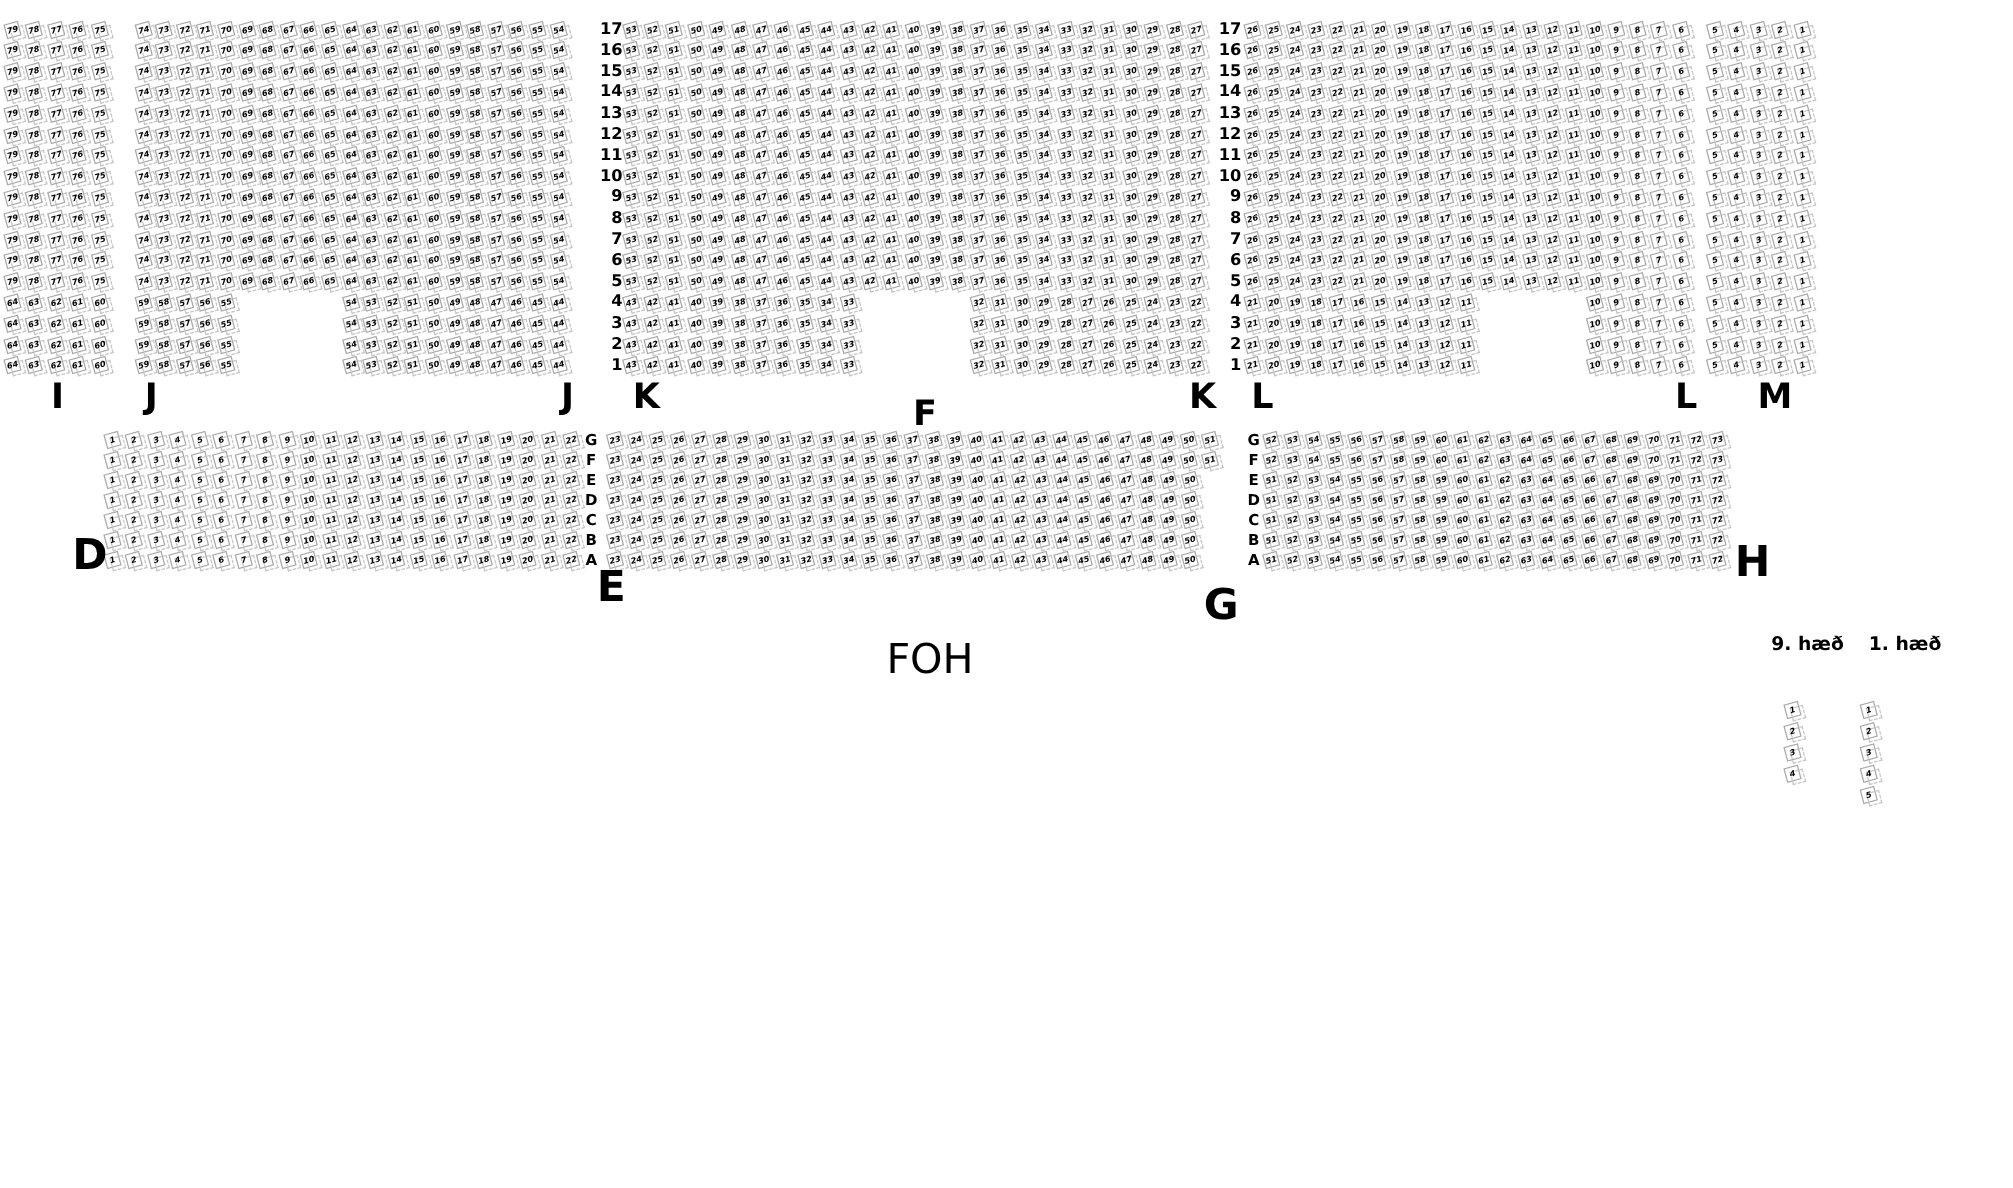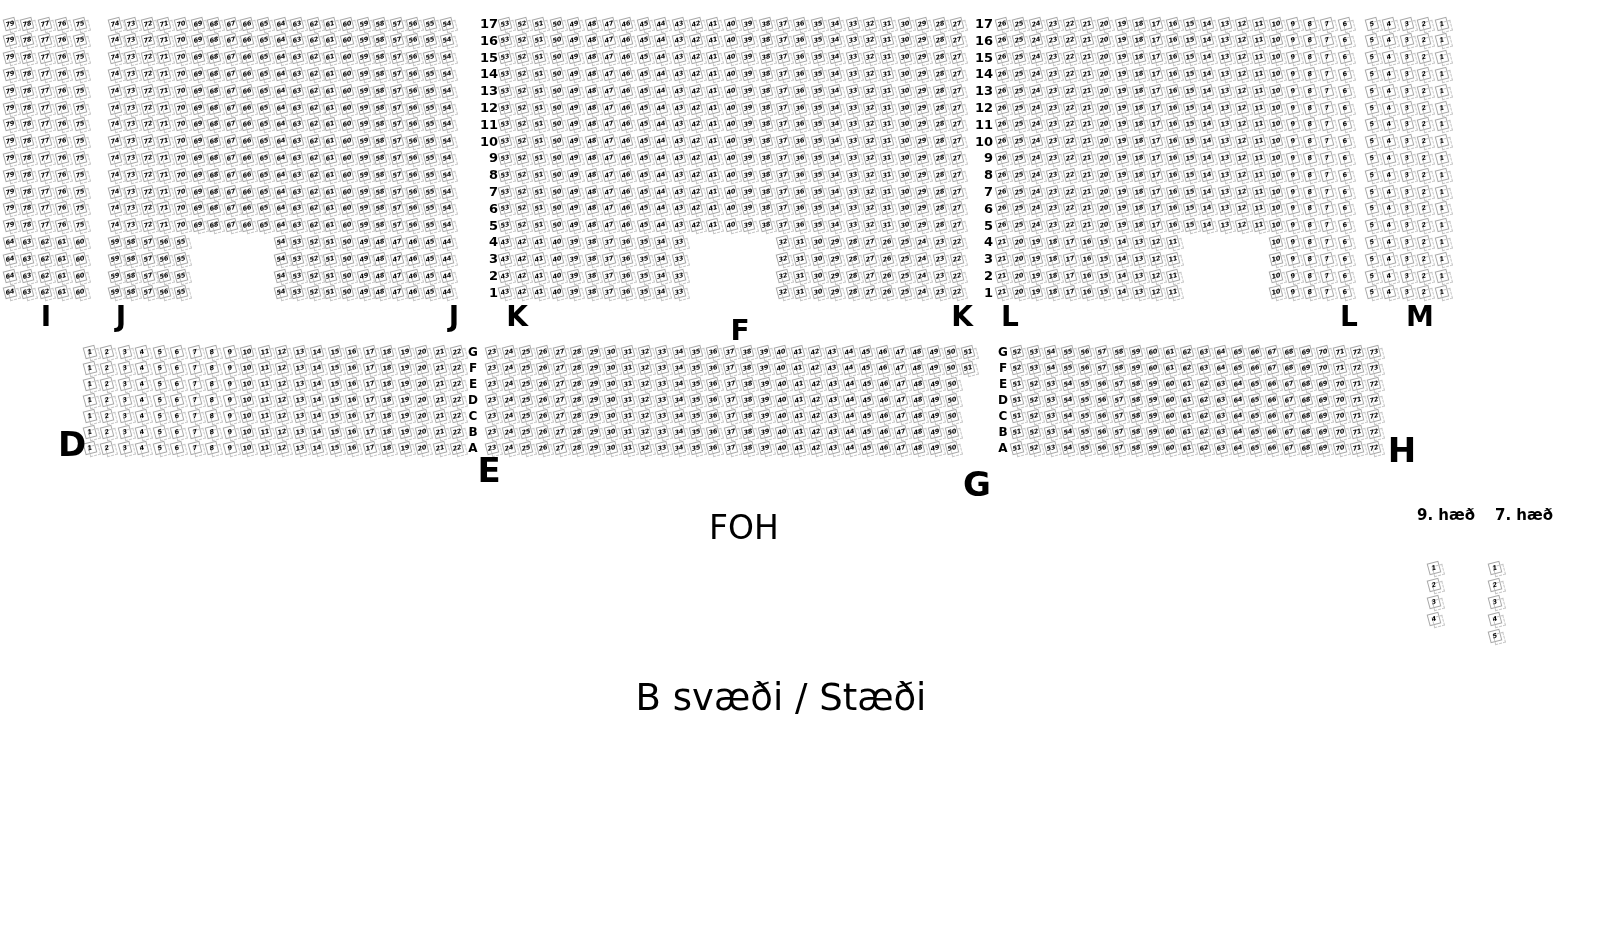--- a/index.html
+++ b/index.html
@@ -38,23 +38,22 @@
   .legendlabel{
     position:absolute;transform:translate(-50%,-50%);
     font:700 15px/1.2 "DejaVu Sans","Liberation Sans",sans-serif;white-space:nowrap;
   }
 </style>
 </head>
 <body>
 
 <div id="stage" style="background: rgb(255, 255, 255);">
   <div class="bigtext" id="foh" style="left: 744px; top: 527px; font-size: 33px;">FOH</div>
-  <div class="bigtext" id="title" style="left: 781px; top: 697px; font-size: 37px;">B svæði / Stæði</div>
   <div class="legendlabel" id="legend-1" style="left: 1446px; top: 515px;">9. hæð</div>
-  <div class="legendlabel" id="legend-2" style="left: 1524px; top: 515px;">7. hæð</div>
+  <div class="legendlabel" id="legend-2" style="left: 1524px; top: 515px;">1. hæð</div>
 <div class="seat" style="left: 3.5px; top: 17.5px; border-color: rgb(169, 169, 169);">79</div>
     <div class="seat" style="left: 21px; top: 17.5px; border-color: rgb(169, 169, 169);">78</div>
     <div class="seat" style="left: 38.5px; top: 17.5px; border-color: rgb(169, 169, 169);">77</div>
     <div class="seat" style="left: 56px; top: 17.5px; border-color: rgb(169, 169, 169);">76</div>
     <div class="seat" style="left: 73.5px; top: 17.5px; border-color: rgb(169, 169, 169);">75</div>
     <div class="seat" style="left: 108.5px; top: 17.5px; border-color: rgb(169, 169, 169);">74</div>
     <div class="seat" style="left: 125.1px; top: 17.5px; border-color: rgb(169, 169, 169);">73</div>
     <div class="seat" style="left: 141.7px; top: 17.5px; border-color: rgb(169, 169, 169);">72</div>
     <div class="seat" style="left: 158.3px; top: 17.5px; border-color: rgb(169, 169, 169);">71</div>
     <div class="seat" style="left: 174.9px; top: 17.5px; border-color: rgb(169, 169, 169);">70</div>

